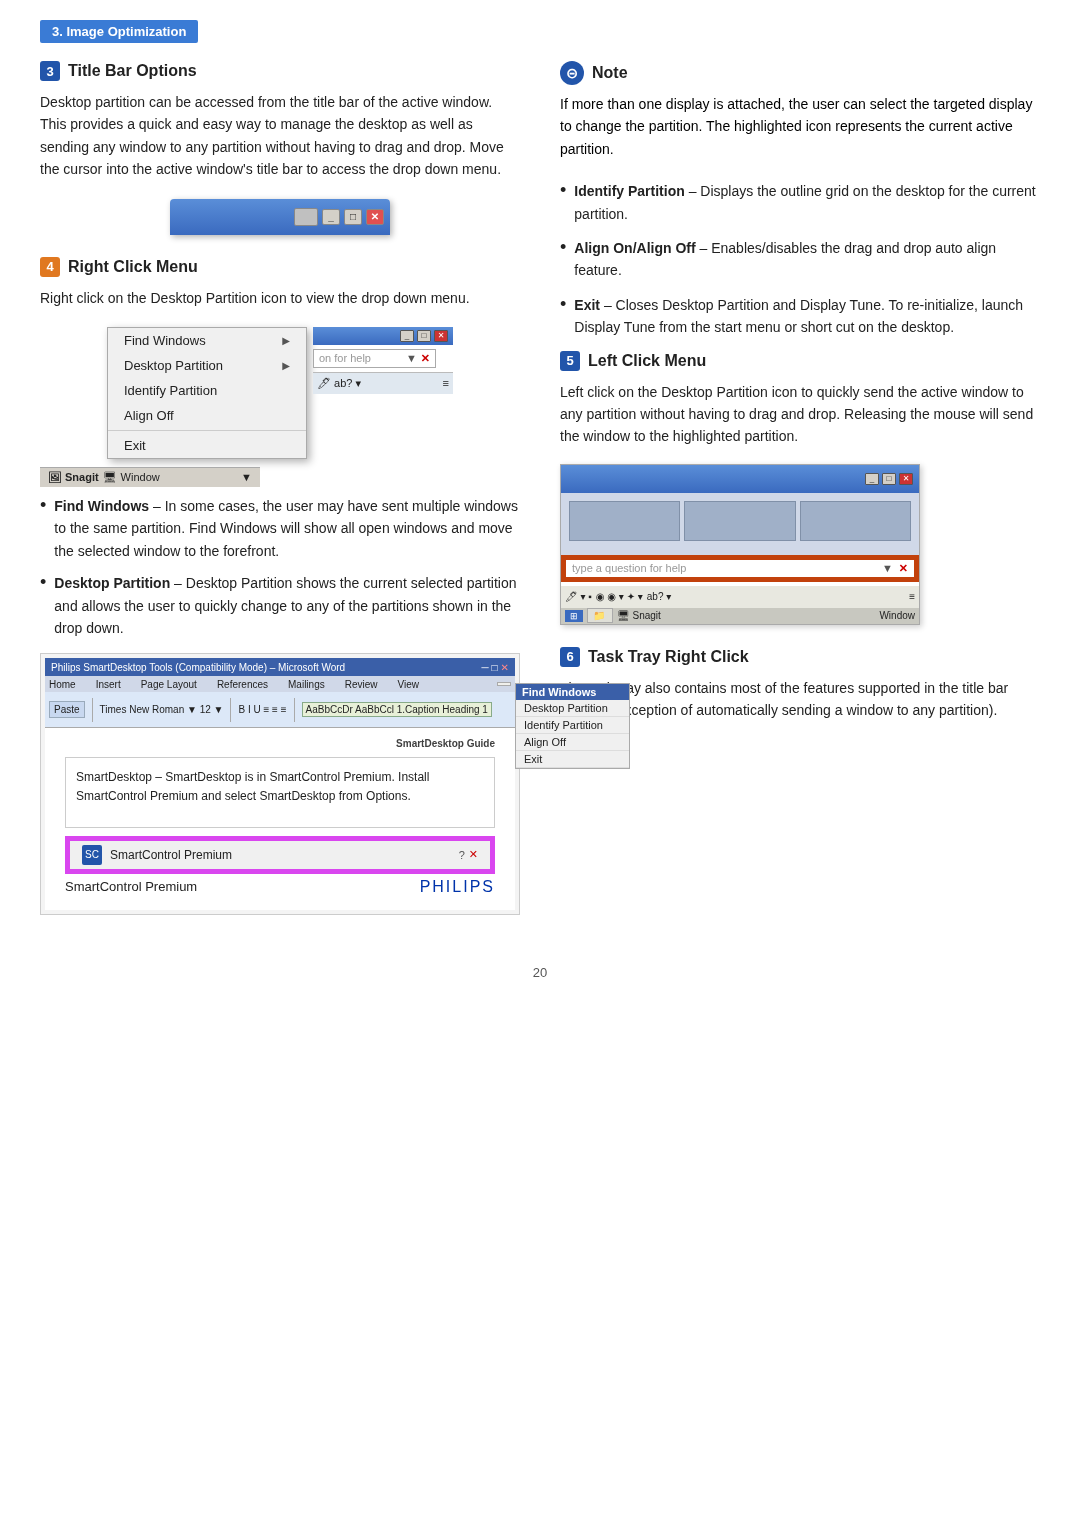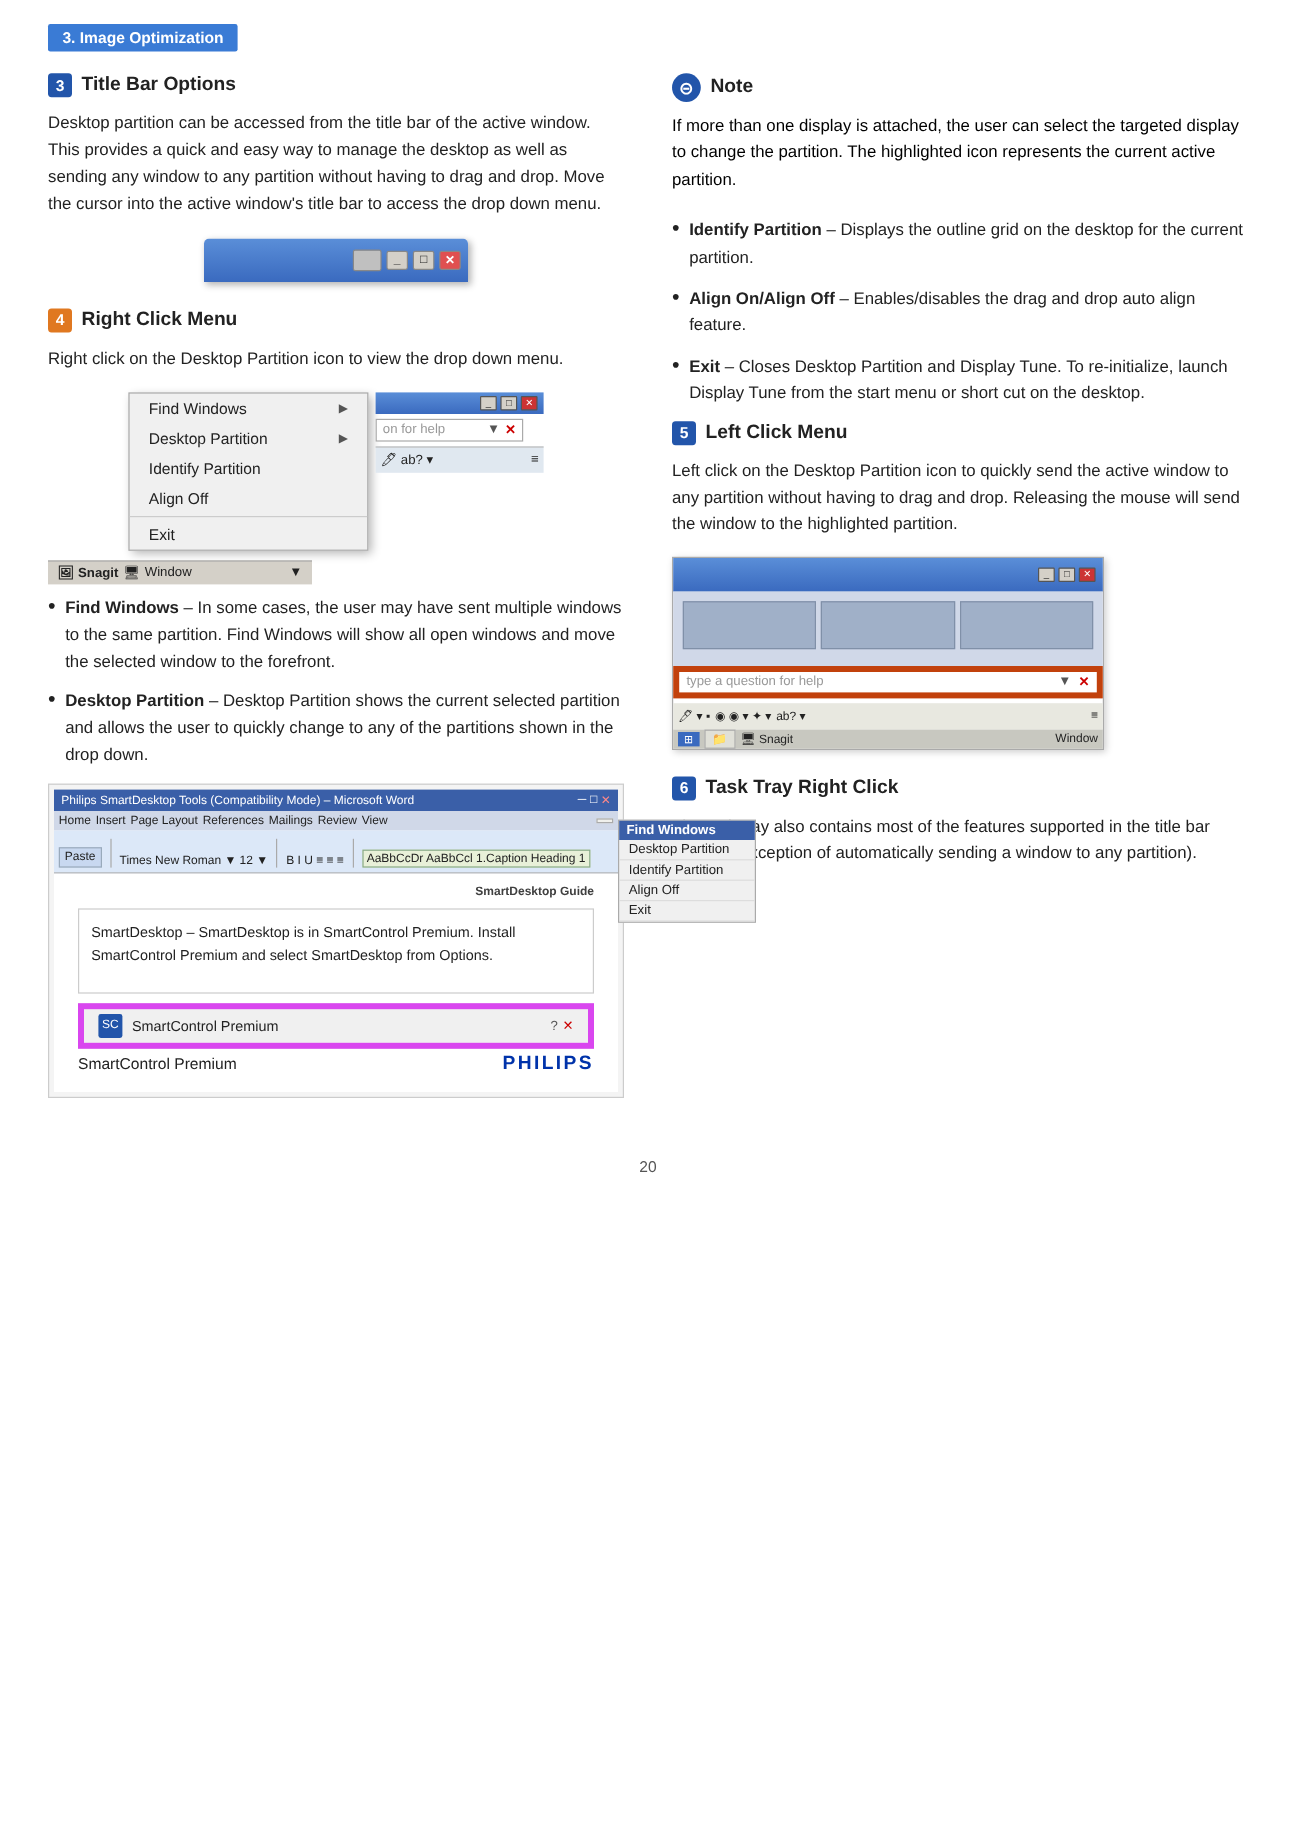--- a/index.html
+++ b/index.html
@@ -431,41 +431,41 @@
 
       <div style="background:#3a5fa8;height:18px;display:flex;align-items:center;padding:0 6px;gap:8px;font-size:10px;color:#fff;justify-content:space-between;">
         <span>Philips SmartDesktop Tools (Compatibility Mode) – Microsoft Word</span>
         <div style="display:flex;gap:3px;">
           <span style="cursor:pointer;">─</span>
           <span style="cursor:pointer;">□</span>
           <span style="cursor:pointer;color:#f88;">✕</span>
         </div>
       </div>
 
-      <div style="background:#d0d8e8;height:16px;display:flex;align-items:center;padding:0 4px;gap:4px;font-size:10px;">
+      <div style="background:#d0d8e8;height:16px;display:flex;align-items:center;padding:0 4px;gap:20px;font-size:10px;">
         <span>Home</span>
         <span>Insert</span>
         <span>Page Layout</span>
         <span>References</span>
         <span>Mailings</span>
         <span>Review</span>
         <span>View</span>
 
         <div style="margin-left:auto;background:#f0f0ec;border:1px solid #aaa;padding:1px 6px;font-size:10px;position:relative;">
           <div class="screenshot-side-menu" style="position:absolute;right:-120px;top:0;width:115px;">
             <div class="ssmenu-title">Find Windows</div>
             <div class="ssmenu-item">Desktop Partition</div>
             <div class="ssmenu-item">Identify Partition</div>
             <div class="ssmenu-item">Align Off</div>
             <div class="ssmenu-item">Exit</div>
           </div>
         </div>
       </div>
 
-      <div style="background:#dce8f8;height:36px;display:flex;align-items:flex-end;padding:4px;gap:3px;border-bottom:1px solid #aaa;">
+      <div style="background:#dce8f8;height:36px;display:flex;align-items:center;padding:4px;gap:3px;border-bottom:1px solid #aaa;">
         <span style="font-size:10px;background:#c8d8f0;padding:2px 4px;border:1px solid #9ab;">Paste</span>
         <div style="width:1px;height:24px;background:#aaa;margin:0 4px;"></div>
         <span style="font-size:10px;">Times New Roman ▼ 12 ▼</span>
         <div style="width:1px;height:24px;background:#aaa;margin:0 4px;"></div>
         <span style="font-size:10px;">B I U ≡ ≡ ≡</span>
         <div style="width:1px;height:24px;background:#aaa;margin:0 4px;"></div>
         <span style="font-size:10px;background:#e8f0d8;padding:1px 3px;border:1px solid #8a8;">AaBbCcDr AaBbCcl 1.Caption Heading 1</span>
       </div>
 
       <div style="background:#fff;padding:10px 20px;min-height:80px;">
@@ -481,21 +481,21 @@
             </div>
             <span style="font-size:12px;">SmartControl Premium</span>
           </div>
           <div style="display:flex;align-items:center;gap:4px;">
             <span style="font-size:11px;color:#555;">?</span>
             <span style="font-size:11px;color:#c00;cursor:pointer;">✕</span>
           </div>
         </div>
         <div style="display:flex;align-items:center;justify-content:space-between;padding:4px 0;">
           <span style="font-size:13px;">SmartControl Premium</span>
-          <span style="font-size:16px;font-weight:700;letter-spacing:2px;color:#0033aa;">PHILIPS</span>
+          <span style="font-size:16px;font-weight:400;letter-spacing:2px;color:#0033aa;">PHILIPS</span>
         </div>
       </div>
     </div>
 
   </div>
 
   <div class="col-right">
 
     <div class="note-box">
       <div class="note-title">

